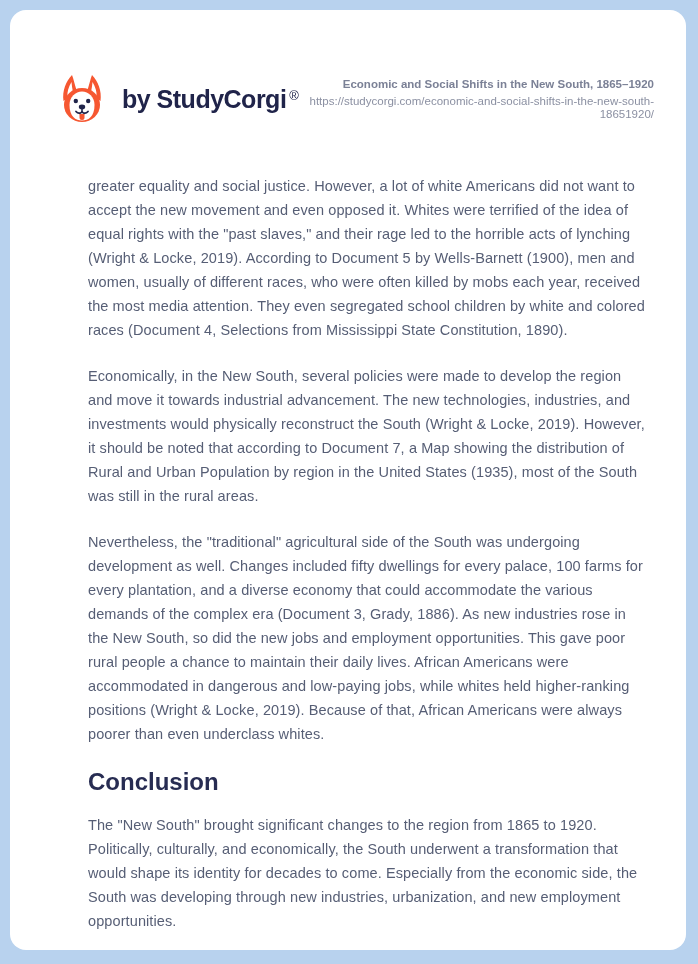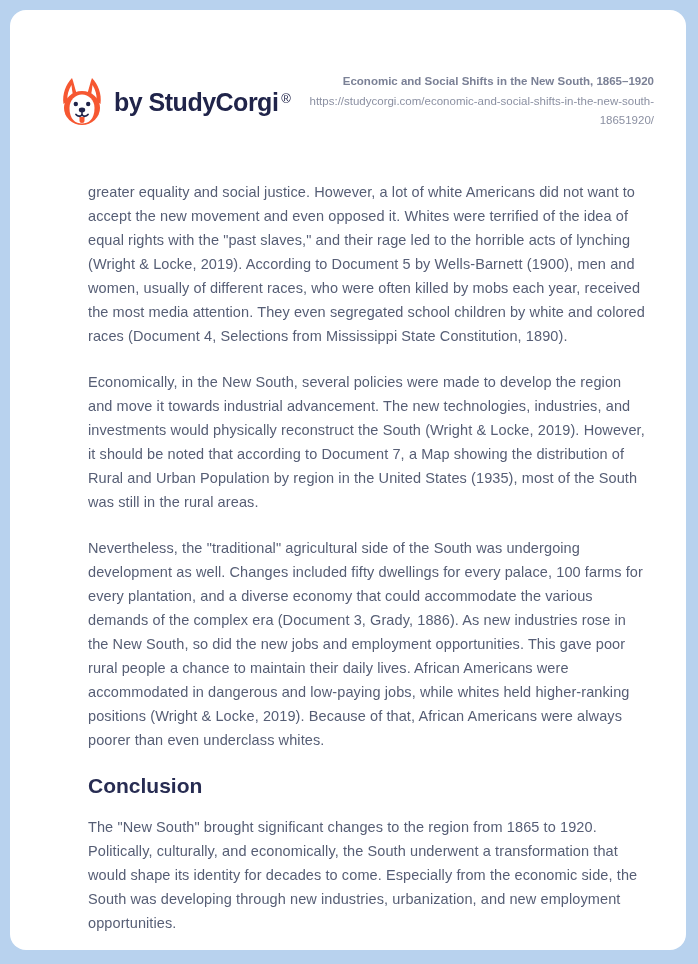--- a/index.html
+++ b/index.html
@@ -23,21 +23,21 @@
   }
   .header {
     display: flex;
     justify-content: space-between;
     align-items: center;
     padding: 64px 32px 0 50px;
   }
   .brand {
     display: flex;
     align-items: center;
-    gap: 10px;
+    gap: 18px;
     cursor: pointer;
   }
   .brand-logo { display: block; width: 44px; height: 50px; }
   .wordmark-wrap { white-space: nowrap; }
   .wordmark {
     font-size: 25px;
     font-weight: 700;
     letter-spacing: -0.5px;
     color: #20244a;
   }
@@ -56,37 +56,37 @@
   .doc-title {
     font-size: 11.5px;
     font-weight: 700;
     line-height: 15px;
     color: #7b8196;
     margin-bottom: 3px;
   }
   .doc-url {
     font-size: 11.5px;
     font-weight: 400;
-    line-height: 19px;
+    line-height: 13px;
     color: #8b90a2;
     cursor: pointer;
     word-break: break-word;
   }
   .content {
     padding: 50px 40px 0 78px;
   }
   .content p {
     font-size: 14.5px;
     line-height: 24px;
     letter-spacing: 0.1px;
     color: #565e75;
     margin-bottom: 22px;
   }
   .conclusion-heading {
-    font-size: 21px;
+    font-size: 24px;
     font-weight: 700;
     color: #272c52;
     margin: 2px 0 17px 0;
   }
 </style>
 </head>
 <body>
 
 <div class="page">
   <div class="card">

